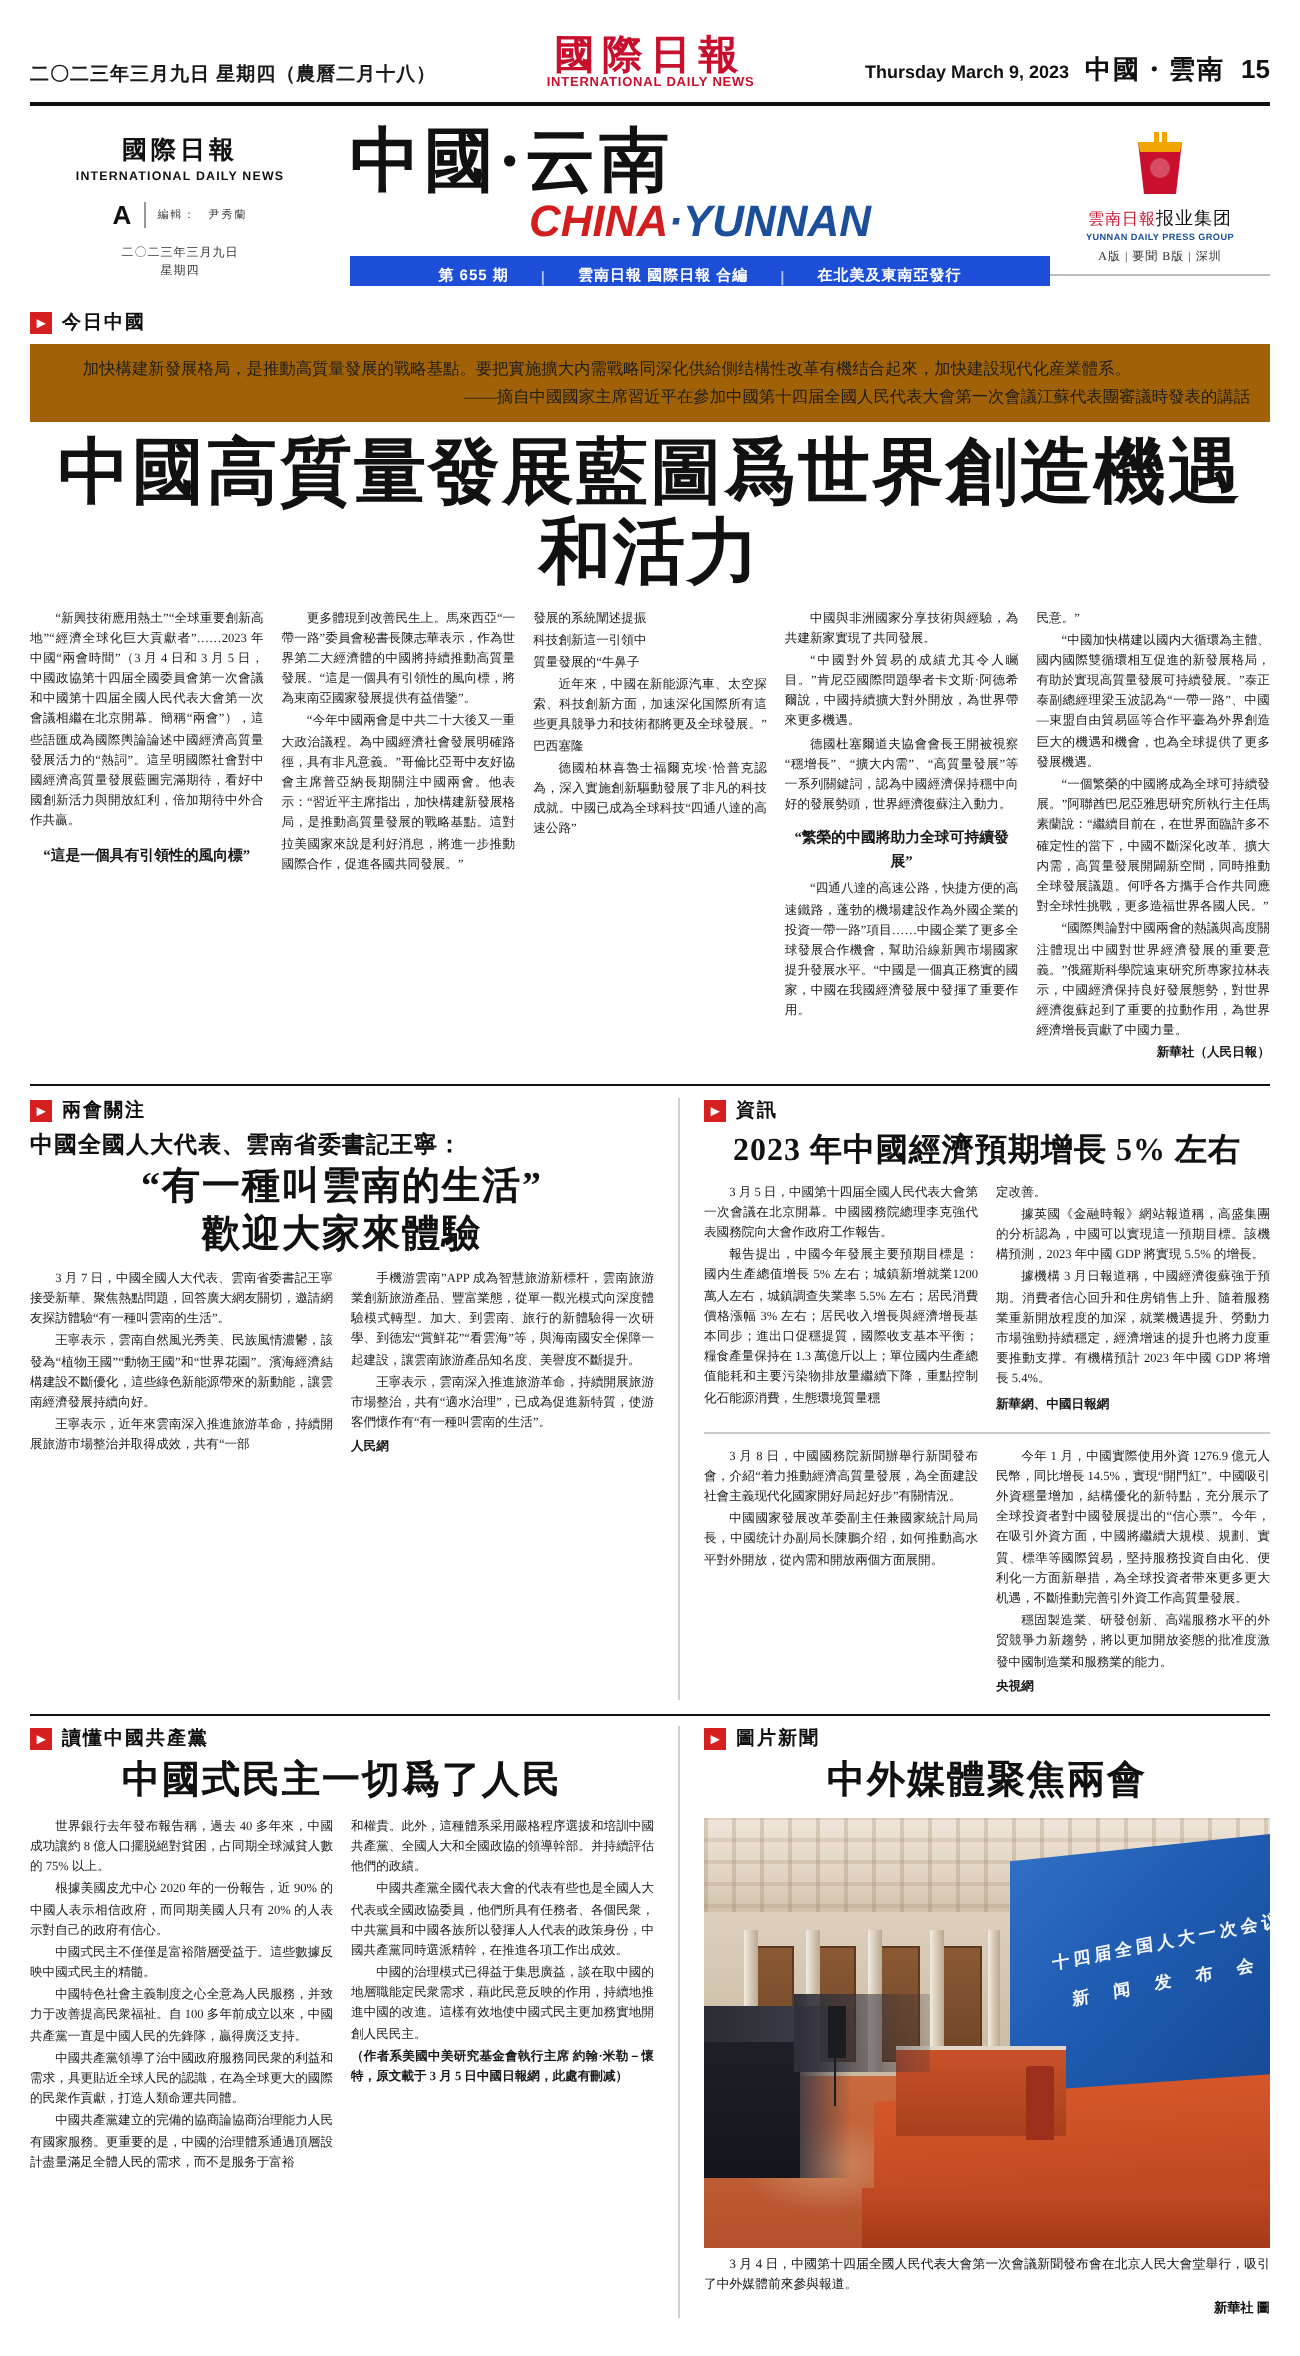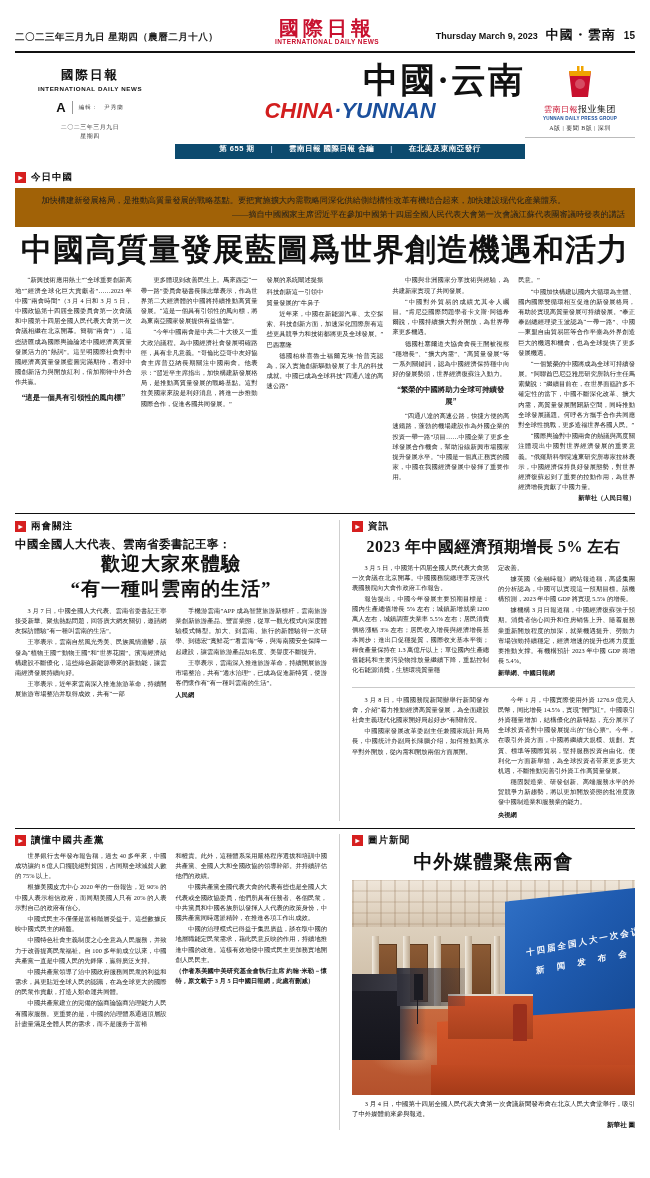--- a/index.html
+++ b/index.html
@@ -34,21 +34,21 @@
     margin-top: 1px;
   }
   .topbar-right {
     display: flex; align-items: baseline; gap: 8px; padding-bottom: 2px;
     font-family: "Liberation Sans", sans-serif;
     justify-content: flex-end;
   }
   .topbar-right .eng { font-size: 9px; font-weight: bold; }
   .topbar-right .zh { font-size: 13px; font-weight: bold;
       font-family:"Liberation Serif",serif; letter-spacing: 1px; }
-  .topbar-right .pg { font-size: 10px; font-weight: bold; }
+  .topbar-right .pg { font-size: 13px; font-weight: bold; }
   .rule-thick { border-top: 2.2px solid #111; margin: 2px 0 0 0; }
 
   
   .masthead { display: flex; align-items: flex-start; padding: 10px 0 6px 0; }
   .mh-left { width: 150px; text-align: center; padding-top: 4px; }
   .mh-left .t1 { font-size: 12.5px; font-weight: bold; letter-spacing: 2px; }
   .mh-left .t2 { font-size: 6.2px; font-weight: bold; letter-spacing: .6px;
       font-family:"Liberation Sans",sans-serif; margin-top: 1px; }
   .mh-left .abrow {
     display: flex; align-items: center; justify-content: center;
@@ -56,33 +56,33 @@
   }
   .mh-left .abrow .lett { font-size: 13px; font-weight: bold;
       font-family:"Liberation Sans",sans-serif;}
   .mh-left .abrow .div { width: 1px; height: 13px; background: #999; }
   .mh-left .abrow .ed { font-size: 5.5px; color: #444; letter-spacing: 1px; }
   .mh-left .dt { font-size: 6px; color: #333; margin-top: 8px; line-height: 1.5; letter-spacing: .5px; }
 
   .mh-center { flex: 1; padding-left: 10px; }
   .mh-center .big {
     font-size: 35px; font-weight: bold; letter-spacing: 2px;
-    text-align: right; line-height: 1; color: #111;
+    text-align: left; line-height: 1; color: #111;
     font-family: "Liberation Serif", serif;
   }
   .mh-center .pinyin {
     text-align: center; margin-top: 2px; line-height: 1;
     font-family: "Liberation Sans", sans-serif;
     font-size: 22px; font-weight: bold; font-style: italic;
   }
   .mh-center .pinyin .a { color: #d21e1e; }
   .mh-center .pinyin .b { color: #1b4f9c; }
   .mh-blue {
-    margin-top: 22px; background: #0c4a6e; color: #fff;
-    display: flex; align-items: flex-start; justify-content: center;
+    margin-top: 6px; background: #1d4ed8; color: #fff;
+    display: flex; align-items: flex-end; justify-content: center;
     height: 15px; font-size: 7.5px; font-weight: bold;
     font-family: "Liberation Sans", sans-serif; letter-spacing: .5px;
   }
   .mh-blue span { padding: 0 12px; }
   .mh-blue .sep { color: #9fbde6; padding: 0 4px; }
 
   .mh-right { width: 110px; text-align: center; padding-top: 2px; }
   .mh-right .cup { position: relative; height: 38px; }
   .mh-right .logoline1 { font-size: 9px; font-weight: normal; letter-spacing: .5px; }
   .mh-right .logoline1 .r { color: #c8102e; font-size: 8px; }
@@ -102,21 +102,21 @@
 
   
   .quote {
     background: #a16207; padding: 7px 10px 6px 10px; margin-bottom: 6px;
   }
   .quote p { font-size: 8.2px; line-height: 1.55; text-indent: 2em; color: #1d1d1d; }
   .quote .attr { text-align: right; font-size: 8.2px; line-height: 1.6; margin-top: 1px; }
 
   
   .headline {
-    text-align: center; font-size: 31px; font-weight: bold;
+    text-align: center; font-size: 36px; font-weight: bold;
     letter-spacing: 1px; line-height: 1.1; margin: 6px 0 8px 0;
     font-family: "Liberation Serif", serif;
   }
 
   
   .cols { display: flex; gap: 9px; }
   .col { flex: 1; }
   .col p, .body p {
     font-size: 6.3px; line-height: 1.62; text-align: justify;
     text-indent: 2em; color: #1a1a1a; margin-bottom: 1px;
@@ -324,22 +324,22 @@
   <div class="rule-thin"></div>
 
   <div class="panels" style="margin-top:6px">
 
     <div class="panel left" style="flex:0 0 312px">
       <div class="flag" style="margin-top:0">
         <span class="mark">▸</span>
         <span class="txt">兩會關注</span>
       </div>
       <div class="h2-kicker">中國全國人大代表、雲南省委書記王寧：</div>
+      <div class="h2-main">“有一種叫雲南的生活”</div>
       <div class="h2-main">歡迎大家來體驗</div>
-      <div class="h2-main">“有一種叫雲南的生活”</div>
       <div class="cols" style="margin-top:6px">
         <div class="col">
           <p>3 月 7 日，中國全國人大代表、雲南省委書記王寧接受新華、聚焦熱點問題，回答廣大網友關切，邀請網友探訪體驗“有一種叫雲南的生活”。</p>
           <p>王寧表示，雲南自然風光秀美、民族風情濃鬱，該發為“植物王國”“動物王國”和“世界花園”。濱海經濟結構建設不斷優化，這些綠色新能源帶來的新動能，讓雲南經濟發展持續向好。</p>
           <p>王寧表示，近年來雲南深入推進旅游革命，持續開展旅游市場整治并取得成效，共有“一部</p>
         </div>
         <div class="col">
           <p>手機游雲南”APP 成為智慧旅游新標杆，雲南旅游業創新旅游產品、豐富業態，從單一觀光模式向深度體驗模式轉型。加大、到雲南、旅行的新體驗得一次研學、到德宏“賞鮮花”“看雲海”等，與海南國安全保障一起建設，讓雲南旅游產品知名度、美譽度不斷提升。</p>
           <p>王寧表示，雲南深入推進旅游革命，持續開展旅游市場整治，共有“適水治理”，已成為促進新特質，使游客們懷作有“有一種叫雲南的生活”。</p>
           <p class="src">人民網</p>
@@ -386,20 +386,21 @@
 
   <div class="rule-thin" style="margin-top:7px"></div>
 
   <div class="panels" style="margin-top:5px">
 
     <div class="panel left" style="flex:0 0 312px">
       <div class="flag" style="margin-top:0">
         <span class="mark">▸</span>
         <span class="txt">讀懂中國共產黨</span>
       </div>
+      <div class="h-big-center">中國式民主一切爲了人民</div>
       <div class="cols">
         <div class="col">
           <p>世界銀行去年發布報告稱，過去 40 多年來，中國成功讓約 8 億人口擺脱絕對貧困，占同期全球減貧人數的 75% 以上。</p>
           <p>根據美國皮尤中心 2020 年的一份報告，近 90% 的中國人表示相信政府，而同期美國人只有 20% 的人表示對自己的政府有信心。</p>
           <p>中國式民主不僅僅是富裕階層受益于。這些數據反映中國式民主的精髓。</p>
           <p>中國特色社會主義制度之心全意為人民服務，并致力于改善提高民衆福祉。自 100 多年前成立以來，中國共產黨一直是中國人民的先鋒隊，贏得廣泛支持。</p>
           <p>中國共產黨領導了治中國政府服務同民衆的利益和需求，具更貼近全球人民的認識，在為全球更大的國際的民衆作貢獻，打造人類命運共同體。</p>
           <p>中國共產黨建立的完備的協商論協商治理能力人民有國家服務。更重要的是，中國的治理體系通過頂層設計盡量滿足全體人民的需求，而不是服务于富裕</p>
           <p></p>
         </div>

